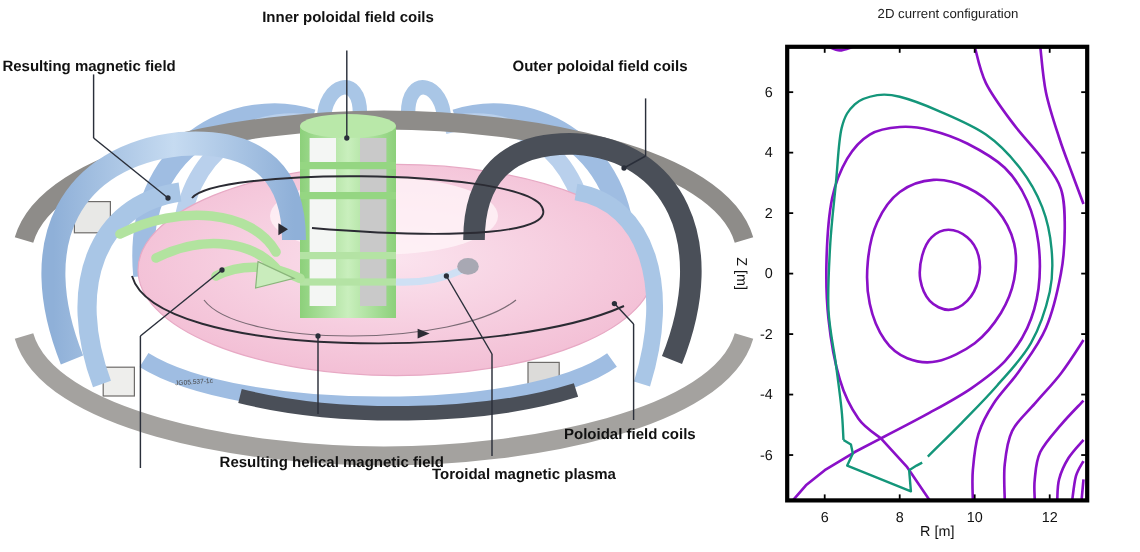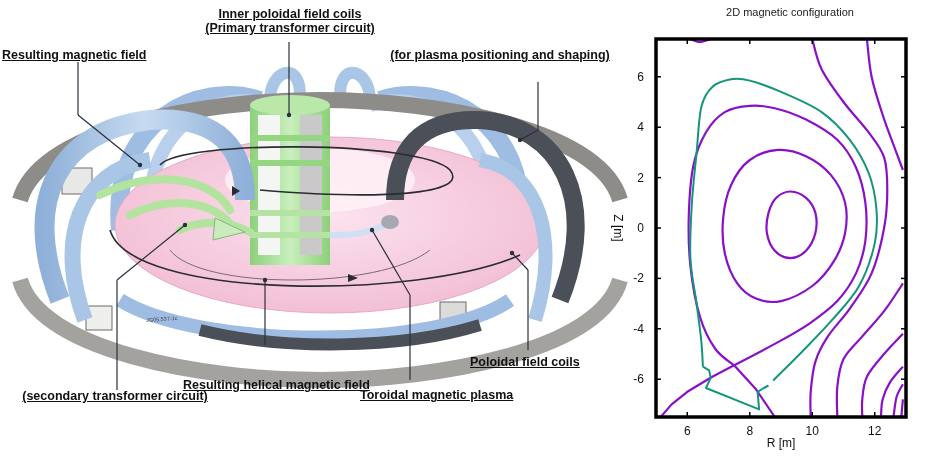--- a/index.html
+++ b/index.html
@@ -1,18 +1,18 @@
 <!DOCTYPE html>
 <html><head>
 <meta charset="utf-8">
 <style>
   html, body { margin:0; padding:0; background:#ffffff; }
   body { width:950px; height:460px; position:relative; overflow:hidden; font-family:"Liberation Sans", sans-serif; }
   .lbl { position:absolute; font-weight:bold; font-size:12.5px; color:#111; text-align:center; white-space:nowrap; line-height:14px; }
-  .lbl span { display:block;text-decoration:underline; }
+  .lbl span { display:block; }
   #tokamak { position:absolute; left:0; top:0; }
   #chart { position:absolute; left:0; top:0; }
   .chart-title { position:absolute; left:690px; top:6px; width:200px; text-align:center; font-size:11px; color:#222; }
   .tick-lbl { font-family:"Liberation Sans", sans-serif; font-size:12px; fill:#111; }
   .watermark { position:absolute; left:146px; top:316px; font-size:5.5px; color:#444; transform:rotate(-4deg); }
 </style>
 </head>
 <body>
 
 <svg id="tokamak" width="630" height="460" viewBox="0 0 630 460">
@@ -116,42 +116,40 @@
     <circle cx="265" cy="280" r="2.2"></circle>
     <circle cx="372" cy="230" r="2.2"></circle>
     <circle cx="512" cy="253" r="2.2"></circle>
   </g>
 </svg>
 
 <div class="watermark">JG05.537-1c</div>
 
 <div class="lbl" style="left:195px; top:7px; width:190px;">
   <span>Inner poloidal field coils</span>
-  <span>(Primary transformer circuit)</span>
 </div>
 <div class="lbl" style="left:2px; top:48px;">
   <span>Resulting magnetic field</span>
 </div>
 <div class="lbl" style="left:375px; top:48px; width:250px;">
-  <span>(for plasma positioning and shaping)</span>
+  <span>Outer poloidal field coils</span>
 </div>
 <div class="lbl" style="left:183px; top:354px;margin-top:24px;">
   <span>Resulting helical magnetic field</span>
 </div>
 <div class="lbl" style="left:470px; top:355px;">
   <span>Poloidal field coils</span>
 </div>
 <div class="lbl" style="left:10px; top:389px; width:210px;">
-  <span>(secondary transformer circuit)</span>
 </div>
 <div class="lbl" style="left:360px; top:388px;">
   <span>Toroidal magnetic plasma</span>
 </div>
 
-<div class="chart-title">2D magnetic configuration</div>
+<div class="chart-title">2D current configuration</div>
 <svg id="chart" width="950" height="460" viewBox="0 0 950 460" style="pointer-events:none;">
     <defs>
       <clipPath id="plotClip">
         <rect x="656" y="39" width="250" height="378"></rect>
       </clipPath>
     </defs>
   <g id="plot-curves" clip-path="url(#plotClip)">
       <path d="M790.4 191.5 C795.3 191.5 801.8 194.2 806.0 197.8 C810.2 201.3 813.8 207.0 815.4 212.9 C816.9 218.8 816.9 226.7 815.4 233.0 C813.8 239.3 810.2 246.5 806.0 250.7 C801.8 254.9 795.6 258.2 790.4 258.2 C785.2 258.2 778.7 254.9 774.8 250.7 C770.8 246.5 768.0 239.3 766.9 233.0 C765.9 226.7 766.9 218.8 768.5 212.9 C770.1 207.0 772.7 201.3 776.3 197.8 C780.0 194.2 785.4 191.5 790.4 191.5 Z" fill="none" stroke="#8a10c8" stroke-width="2.2" stroke-linejoin="round"></path>
       <path d="M777.9 149.9 C787.3 149.3 797.1 152.0 806.0 156.2 C814.9 160.4 824.5 167.3 831.0 175.1 C837.5 182.8 842.7 193.1 845.1 202.8 C847.4 212.5 846.9 223.4 845.1 233.0 C843.2 242.7 839.6 251.9 834.1 260.8 C828.7 269.6 821.1 279.2 812.3 286.0 C803.4 292.7 790.4 299.0 781.0 301.1 C771.6 303.2 763.3 301.5 756.0 298.6 C748.7 295.6 742.5 291.0 737.3 283.4 C732.0 275.9 727.1 264.1 724.8 253.2 C722.4 242.3 722.1 229.3 723.2 217.9 C724.2 206.6 726.6 194.8 731.0 185.2 C735.4 175.5 741.9 165.8 749.8 160.0 C757.6 154.1 768.5 150.5 777.9 149.9 Z" fill="none" stroke="#8a10c8" stroke-width="2.2" stroke-linejoin="round"></path>
       <path d="M734.1 365.3 C731.0 362.6 721.1 357.1 715.4 349.0 C709.6 340.8 703.9 330.1 699.8 316.2 C695.6 302.3 692.2 282.6 690.4 265.8 C688.6 249.0 688.3 232.2 688.8 215.4 C689.3 198.6 690.6 178.9 693.5 165.0 C696.4 151.1 700.8 141.1 706.0 132.2 C711.2 123.4 717.5 116.5 724.8 112.1 C732.0 107.7 741.4 106.4 749.8 105.8 C758.1 105.1 765.4 106.0 774.8 108.3 C784.1 110.6 795.6 114.4 806.0 119.6 C816.4 124.9 828.9 131.8 837.3 139.8 C845.6 147.8 851.3 157.0 856.0 167.5 C860.7 178.0 863.8 190.6 865.4 202.8 C866.9 215.0 866.9 228.8 865.4 240.6 C863.8 252.4 860.7 263.3 856.0 273.4 C851.3 283.4 845.1 292.7 837.3 301.1 C829.4 309.5 819.5 316.6 809.1 323.8 C798.7 330.9 787.3 337.0 774.8 343.9 C762.3 350.8 740.9 361.8 734.1 365.3" fill="none" stroke="#8a10c8" stroke-width="2.2" stroke-linejoin="round"></path>

